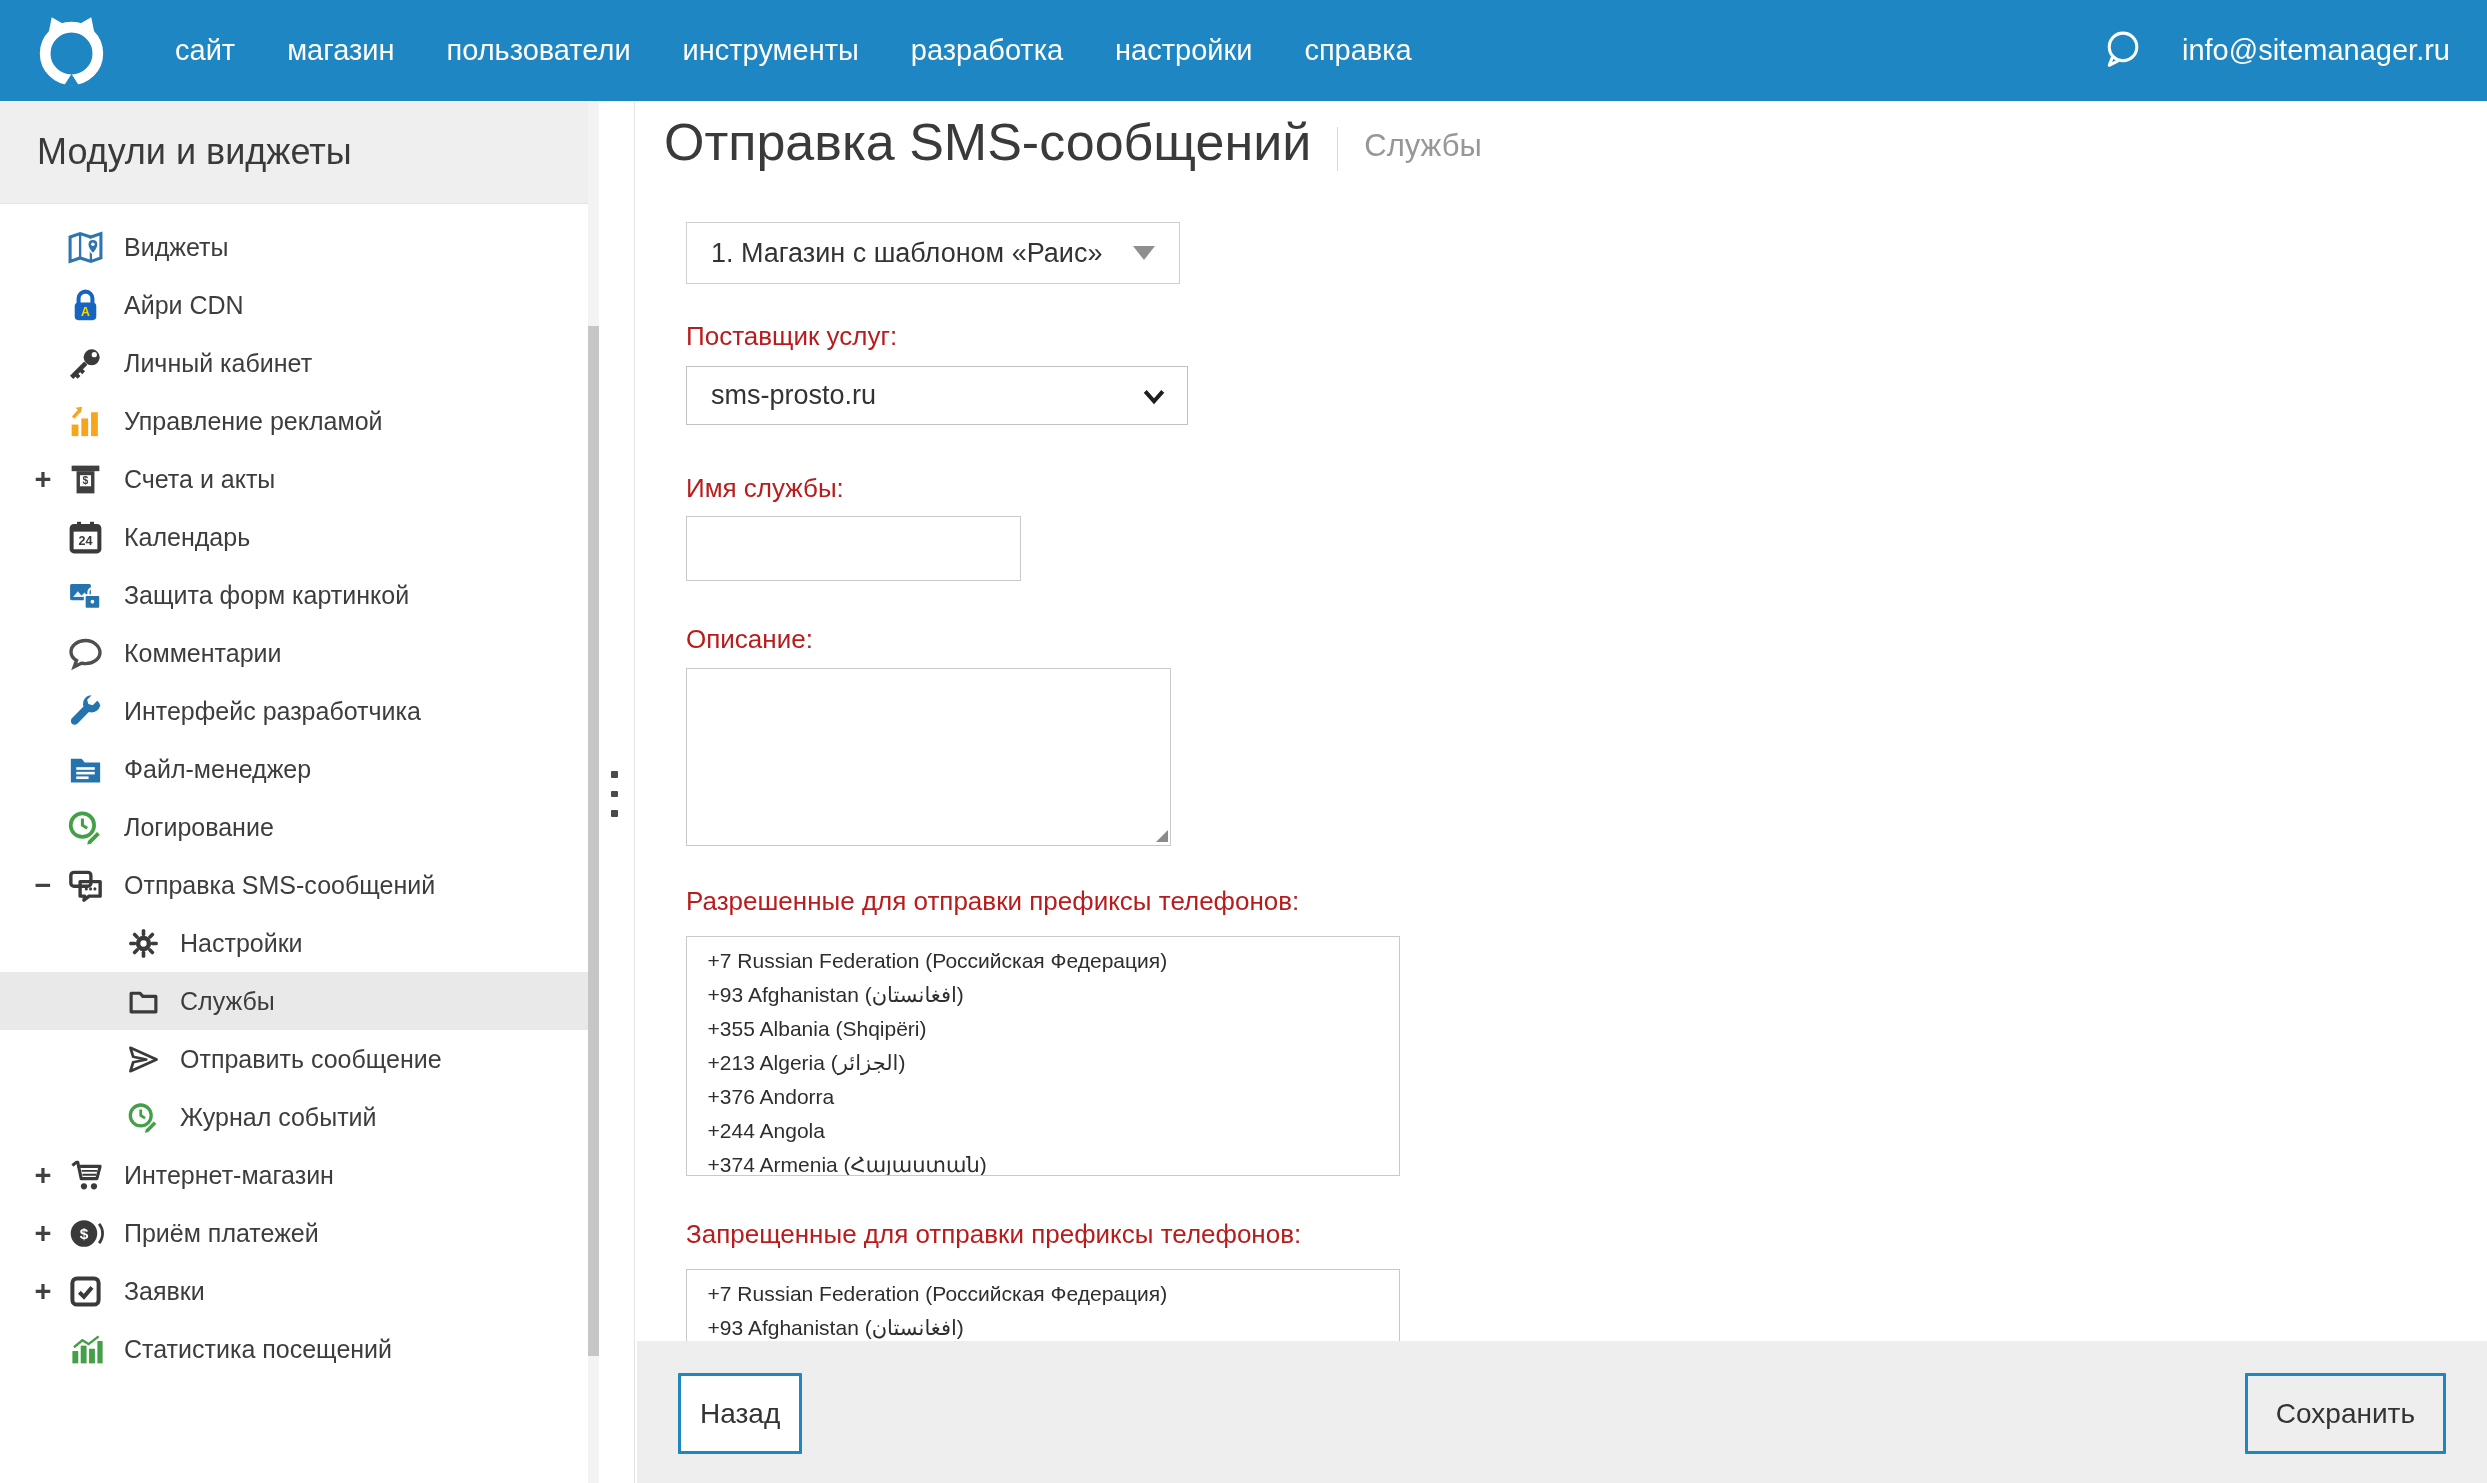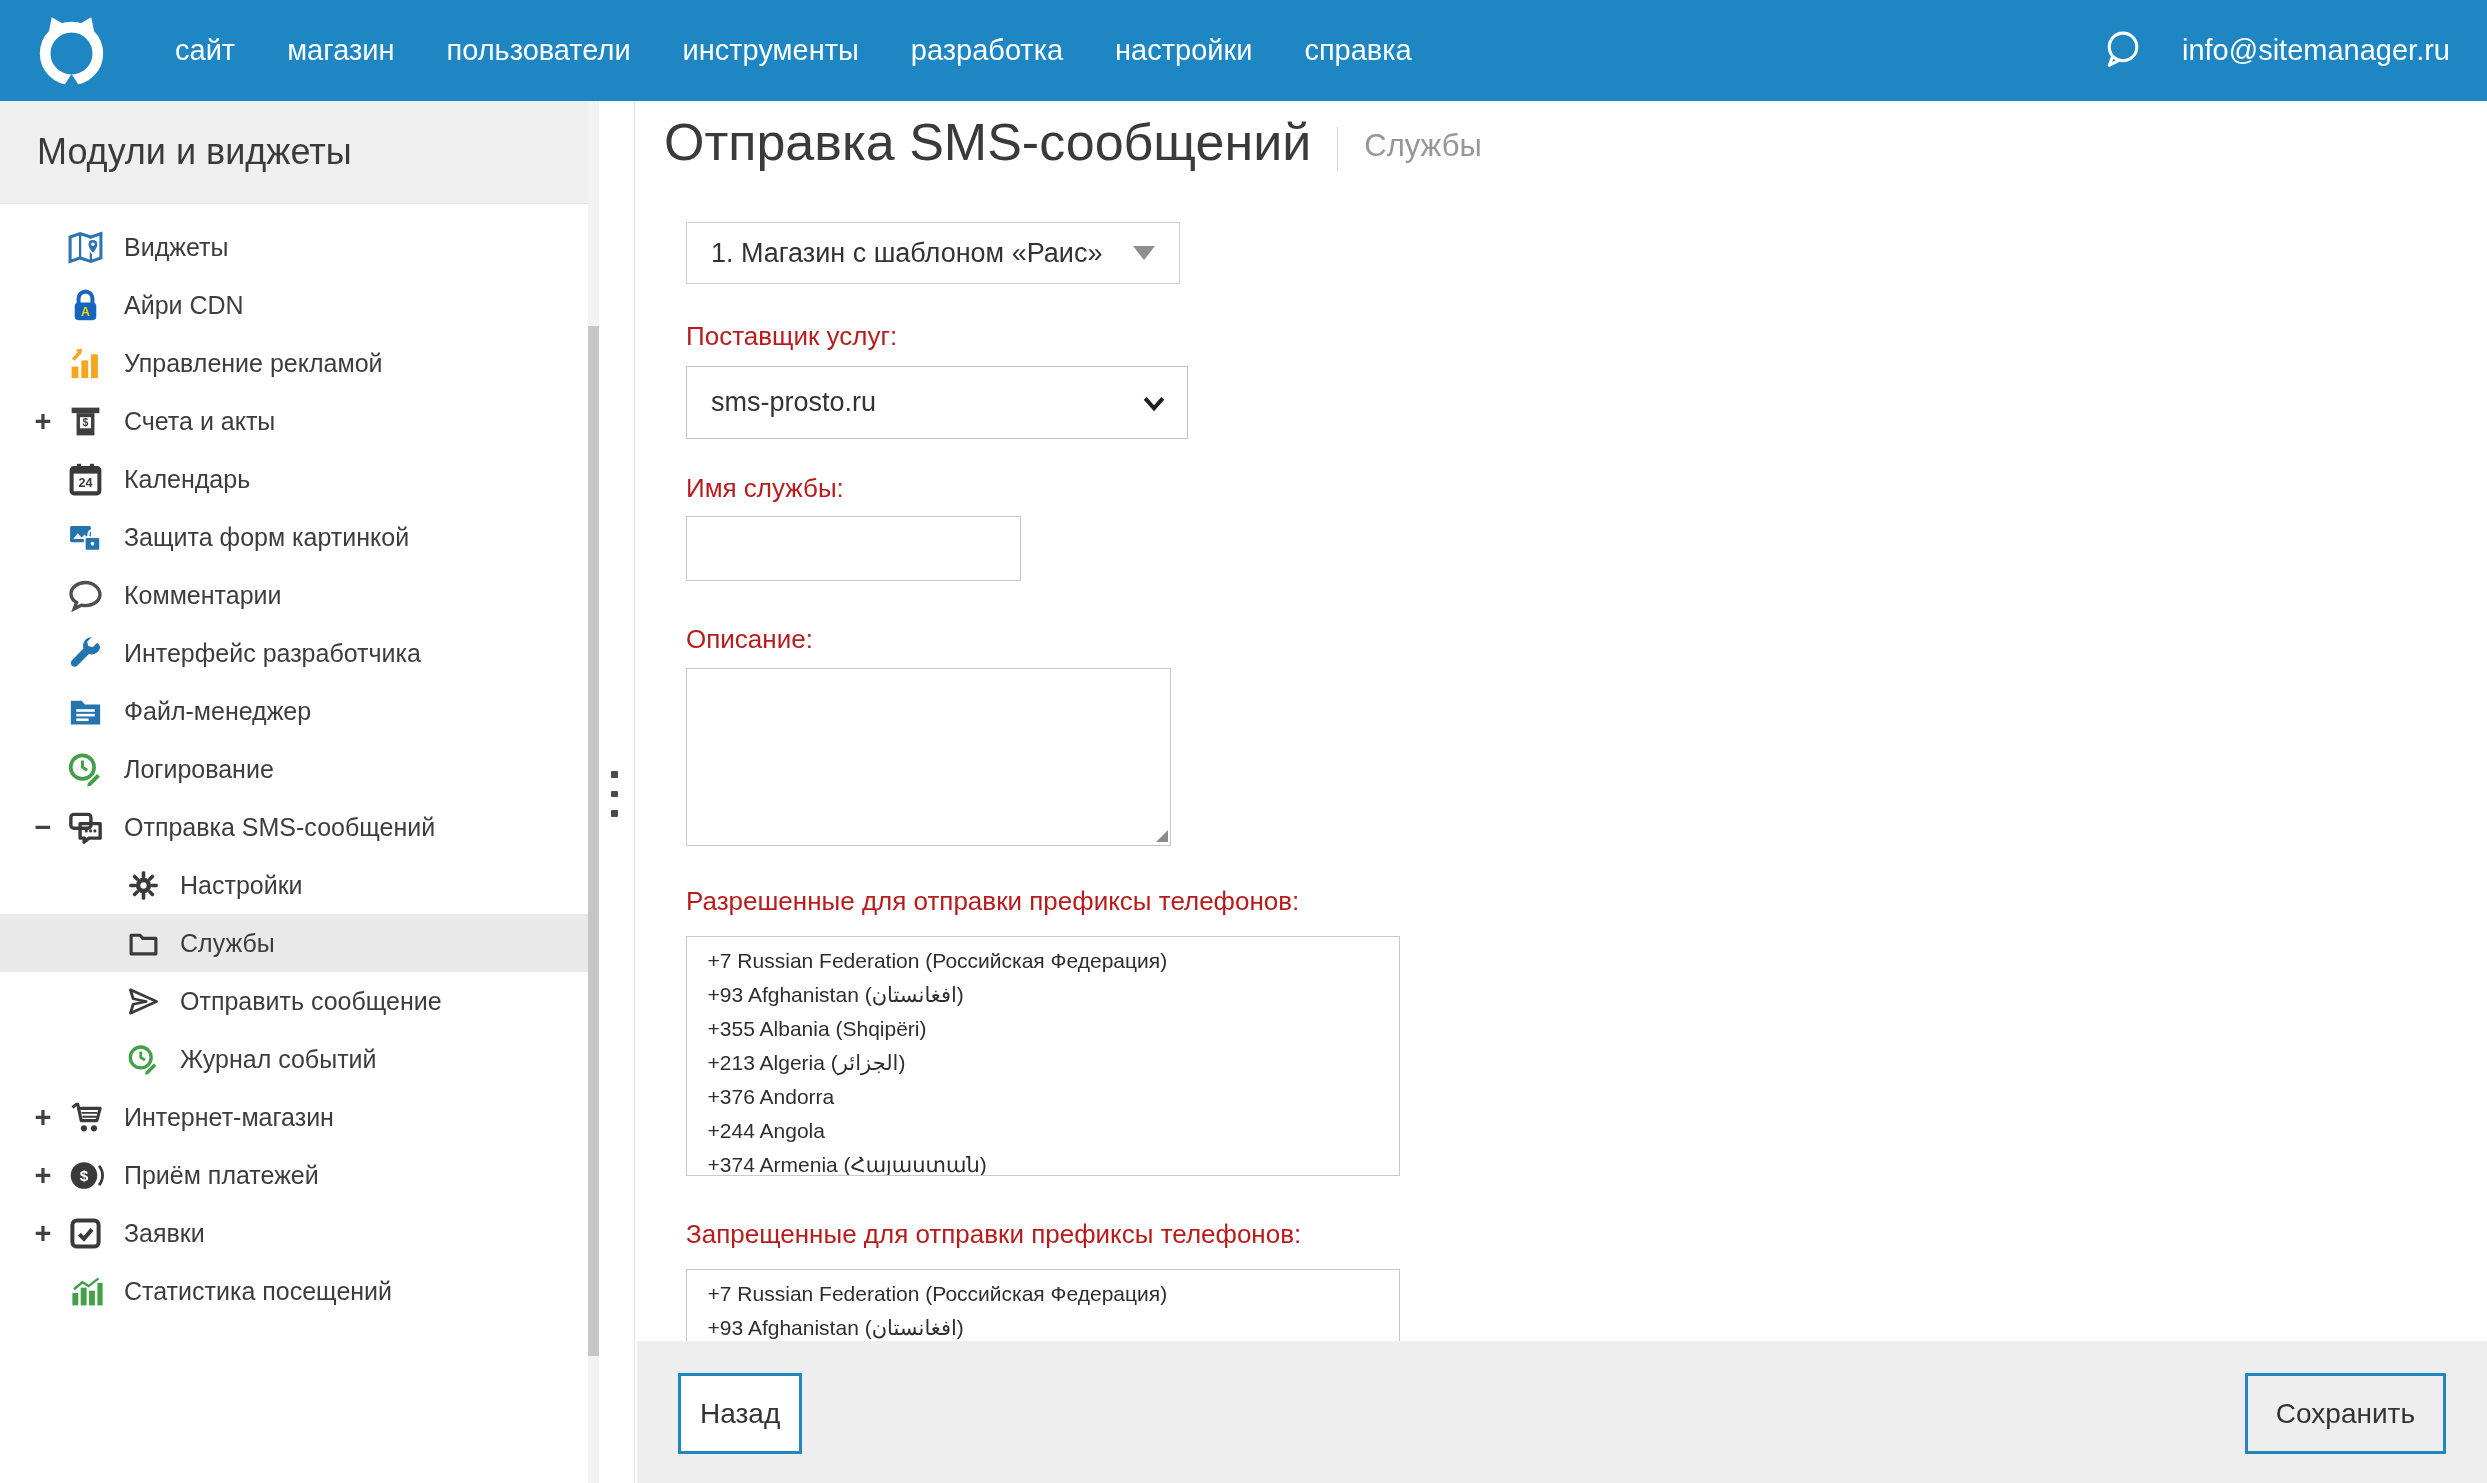--- a/index.html
+++ b/index.html
@@ -53,21 +53,21 @@
 
   .flabel{position:absolute;left:49px;font-size:26px;color:#b91c1c;}
 
   .dd{position:absolute;left:49px;display:flex;align-items:center;background:#fff;
       border:1.9px solid #cfcfcf;font-size:27px;color:#333;cursor:pointer;}
   .dd .val{padding-left:24px;}
   .shop-dd{top:121px;width:494px;height:62px;}
   .shop-dd .tri{margin-left:auto;margin-right:24px;width:0;height:0;
                 border-left:11.2px solid transparent;border-right:11.2px solid transparent;
                 border-top:14px solid #8f8f8f;}
-  .provider-dd{top:265px;width:502px;height:73px;border-color:#c2c2c2;}
+  .provider-dd{top:265px;width:502px;height:59px;border-color:#c2c2c2;}
   .provider-dd .chev{margin-left:auto;margin-right:19px;width:28px;height:28px;}
 
   .text-input{position:absolute;left:49px;top:415px;width:335px;height:65px;
               border:1.9px solid #c9c9c9;font-size:26px;padding:0 15px;outline:none;
               font-family:inherit;background:#fff;}
   .ta-wrap{position:absolute;left:49px;top:567px;width:485px;height:178px;}
   .ta{width:100%;height:100%;border:1.9px solid #c9c9c9;resize:none;outline:none;
       font-family:inherit;font-size:26px;padding:9.4px;background:#fff;}
   .ta-grip{position:absolute;right:2.8px;bottom:3.7px;width:0;height:0;
            border-left:12px solid transparent;border-bottom:12px solid #8b8b8b;pointer-events:none;}
@@ -139,20 +139,31 @@
               <path d="M7.5 10.5V7.5a4.5 4.5 0 0 1 9 0v3" fill="none" stroke="#1565c0" stroke-width="2.6"></path>
               <rect x="5" y="10" width="14" height="11.5" rx="2.5" fill="#1565c0"></rect>
               <text x="12" y="18.8" text-anchor="middle" font-size="8" font-weight="bold" fill="#ffd600" font-family="sans-serif">A</text>
             </svg>
           </span>
           <span class="lbl">Айри CDN</span>
         </div>
         <div class="row">
           <span class="ic">
             <svg viewBox="0 0 24 24">
+              <circle cx="16" cy="8" r="5.2" fill="#3a3a3a"></circle>
+              <circle cx="17.7" cy="6.3" r="1.7" fill="#fff"></circle>
+              <path d="M12.2 11.8 3 21" stroke="#3a3a3a" stroke-width="3"></path>
+              <path d="M5.4 18.6l2.4 2.4M8.4 15.6l2.4 2.4" stroke="#3a3a3a" stroke-width="2.6"></path>
+            </svg>
+          </span>
+          <span class="lbl">Личный кабинет</span>
+        </div>
+        <div class="row">
+          <span class="ic">
+            <svg viewBox="0 0 24 24">
               <rect x="3" y="14" width="4.4" height="7.5" fill="#f6a51c"></rect>
               <rect x="9.3" y="10" width="4.4" height="11.5" fill="#f6a51c"></rect>
               <rect x="15.6" y="6" width="4.4" height="15.5" fill="#f6a51c"></rect>
               <path d="M4 9.5 8.6 4.4" stroke="#f6a51c" stroke-width="2.2" fill="none"></path>
               <path d="M9.9 2.4 5.6 3.1l3.3 3.3z" fill="#f6a51c"></path>
             </svg>
           </span>
           <span class="lbl">Управление рекламой</span>
         </div>
         <div class="row">

